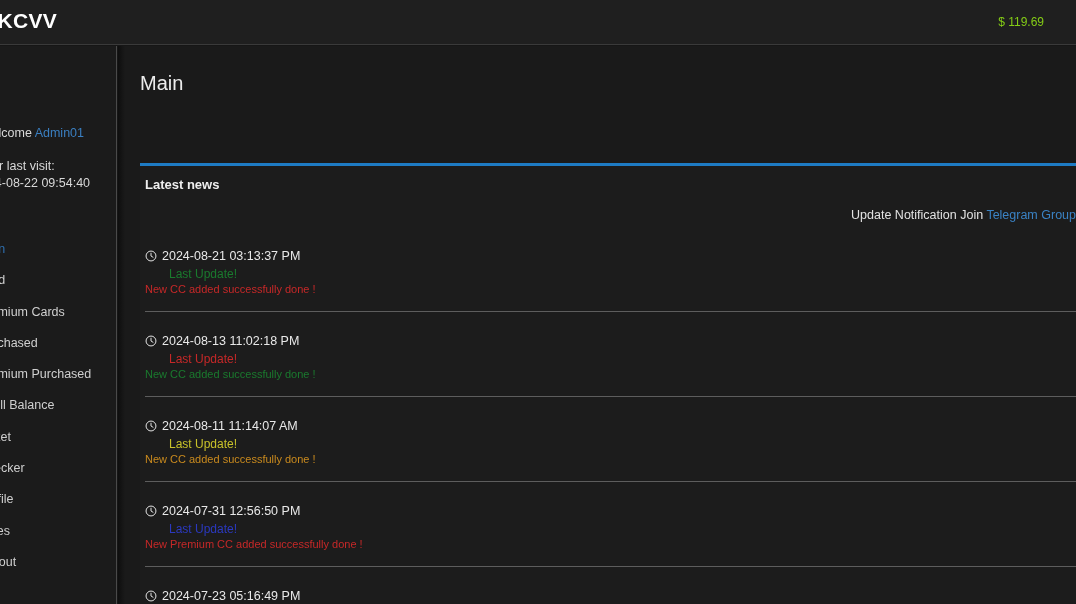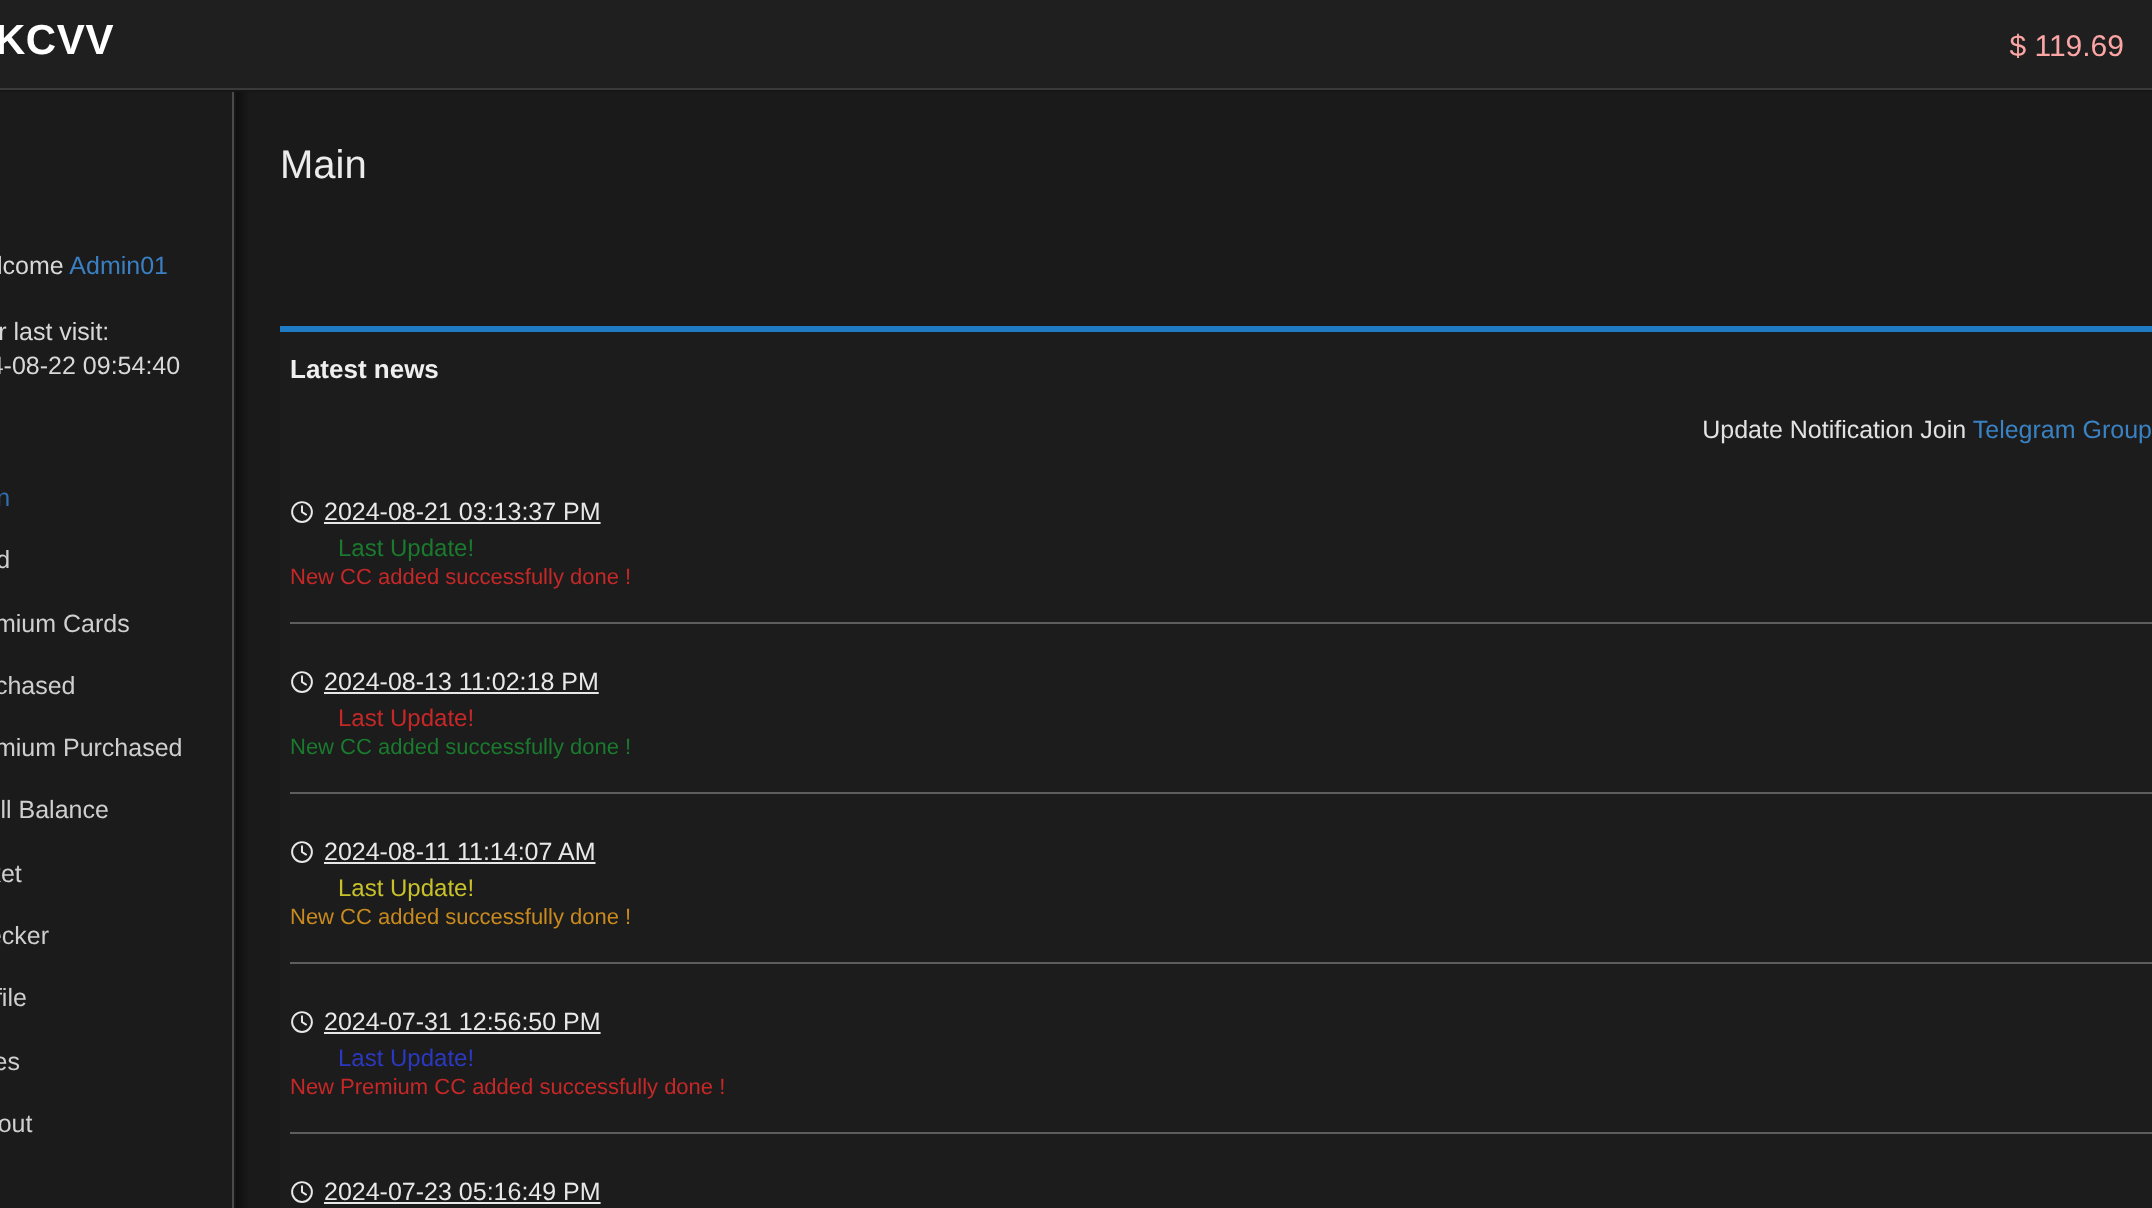--- a/index.html
+++ b/index.html
@@ -15,22 +15,22 @@
     position:absolute; left:0; top:0; width:1076px; height:45px;
     background:#1f1f1f;
     border-bottom:1px solid #3a3a3a;
   }
   #brand {
     position:absolute; left:-18px; top:9px;
     font-size:21px; font-weight:bold; color:#ffffff;
     letter-spacing:0.3px; white-space:nowrap;
   }
   #balance {
-    position:absolute; right:14px; top:15px;
-    font-size:15px; color:#fca5a5; white-space:nowrap;
+    position:absolute; right:32px; top:15px;
+    font-size:12px; color:#84cc16; white-space:nowrap;
   }
 
   
   #sidebar {
     position:absolute; left:0; top:46px; width:117px; height:558px;
     background:#1b1b1b;
     border-right:1px solid #4a4a4a;
     overflow:hidden;
   }
   .side-text { position:absolute; white-space:nowrap; font-size:12.5px; }
@@ -79,21 +79,21 @@
   #notice {
     position:absolute; left:0; right:0; top:42px;
     text-align:right; font-size:12.5px; color:#e2e2e2;
   }
   #notice .tg-link { color:#3a82c4; cursor:pointer; text-decoration:none; }
 
   #news { position:absolute; left:0; right:0; top:78px; }
   .news-item { position:relative; height:85px; }
   .news-date {
     position:absolute; left:5px; top:5px;
-    font-size:12.5px; color:#e8e8e8; white-space:nowrap;text-decoration:underline;
+    font-size:12.5px; color:#e8e8e8; white-space:nowrap;
   }
   .clock-icon {
     display:inline-block; vertical-align:-2px; margin-right:5px;
   }
   .news-head { position:absolute; left:5px; top:23px; font-size:12px; white-space:nowrap;margin-left:24px; }
   .news-body { position:absolute; left:5px; top:39px; font-size:11px; white-space:nowrap; }
   .news-sep {
     position:absolute; left:5px; right:0; top:67px;
     height:1px; background:#5d5d5d;
   }

